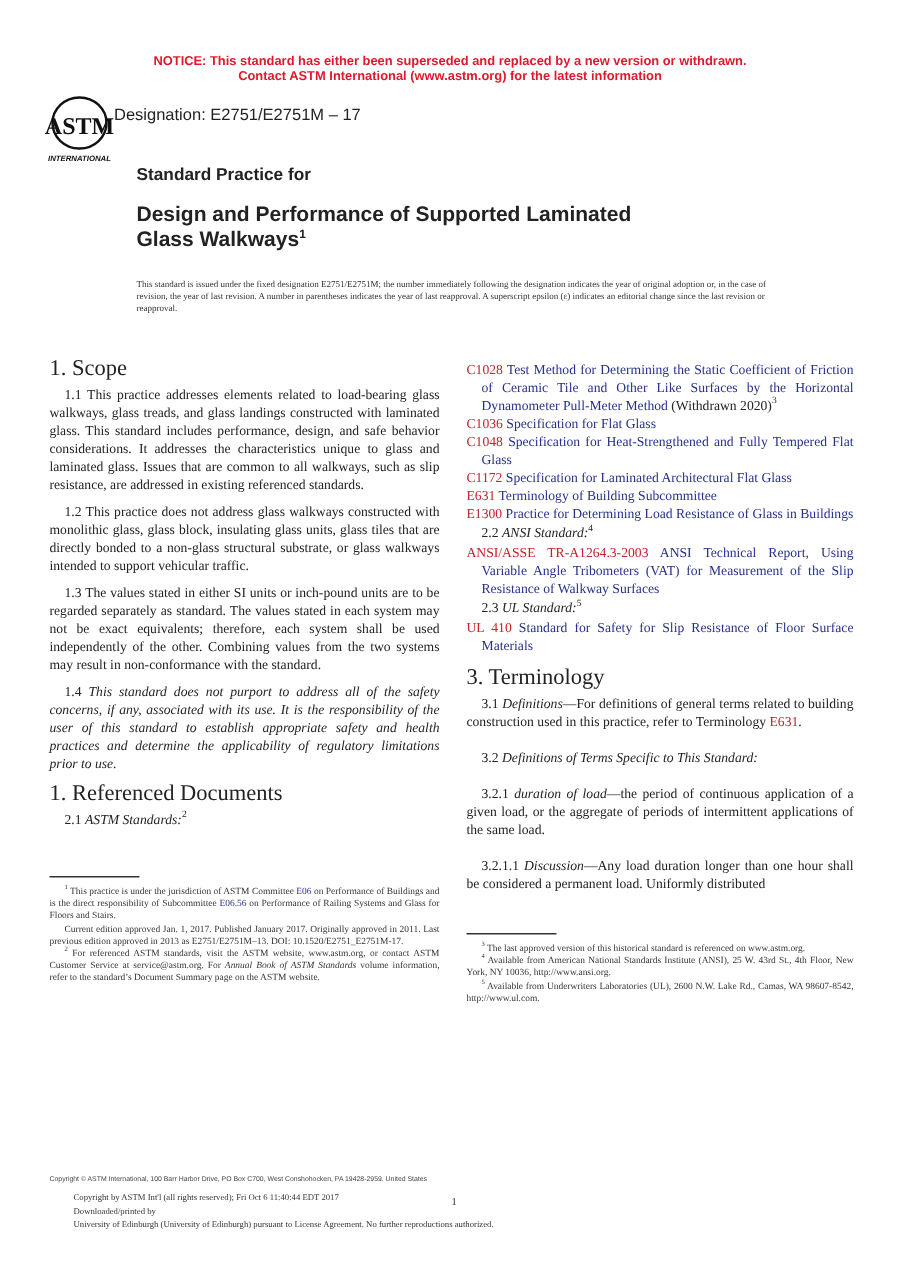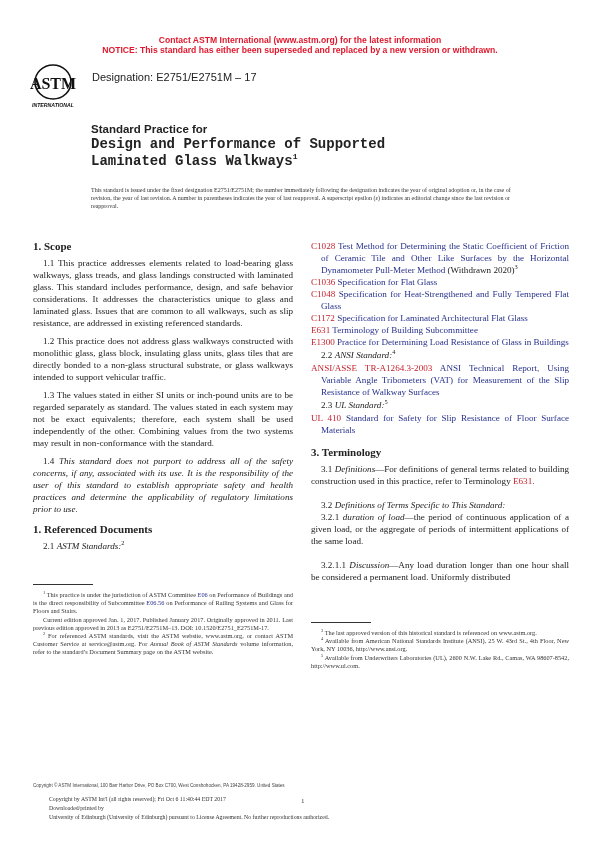--- a/index.html
+++ b/index.html
@@ -1,28 +1,28 @@
 <!DOCTYPE html>
 <html><head>
 <meta charset="utf-8">
 <style>
   html, body { margin: 0; padding: 0; background: #ffffff; }
   body { width: 600px; height: 850px; position: relative; overflow: hidden; font-family: "Liberation Serif", serif; color: #222; }
   .notice { position: absolute; top: 35px; left: 0; width: 600px; text-align: center; color: #e0182d; font-family: "Liberation Sans", sans-serif; font-weight: bold; font-size: 8.6px; line-height: 10px; }
   .logo { position: absolute; top: 62px; left: 30px; width: 46px; height: 48px; }
-  .designation { position: absolute; top: 71px; left: 92px; font-family: "Liberation Sans", sans-serif; font-size: 11px; color: #222; }
-  .title-block { position: absolute; top: 122px; left: 91px; font-family: "Liberation Sans", sans-serif; color: #222; }
+  .designation { position: absolute; top: 71px; left: 76px; font-family: "Liberation Sans", sans-serif; font-size: 11px; color: #222; }
+  .title-block { position: absolute; top: 110px; left: 91px; font-family: "Liberation Sans", sans-serif; color: #222; }
   .title-sub { font-size: 11.5px; font-weight: bold; line-height: 14px; }
-  .title-main { font-size: 14px; font-weight: bold; line-height: 17px; margin-top: 0; font-family: Liberation Mono, monospace; }
+  .title-main { font-size: 14px; font-weight: bold; line-height: 17px; margin-top: 10px; }
   .title-main sup { font-size: 8px; }
   .issue-note { position: absolute; top: 186px; left: 91px; width: 430px; font-size: 6px; line-height: 8px; color: #333; }
   .col { position: absolute; top: 240px; width: 260px; font-size: 9.1px; line-height: 12px; text-align: justify; }
   .col-left { left: 33px; }
   .col-right { left: 311px; width: 258px; }
-  h2 { font-size: 11px; font-weight: bold; margin: 0 0 5px 0; }
+  h2 { font-size: 15px; font-weight: normal; margin: 0 0 5px 0; }
   p { margin: 0 0 6px 0; text-indent: 10px; }
   .it { font-style: italic; }
   .ref { padding-left: 10px; text-indent: -10px; margin: 0; }
   .code { color: #c4222e; }
   .reftitle { color: #27318b; }
   .subhead { margin: 1px 0 1px 0; padding-left: 10px; }
   .footnotes { position: absolute; font-size: 6.3px; line-height: 8.2px; color: #333; text-align: justify; }
   .footnotes p { text-indent: 10px; margin: 0; }
   .rule { width: 60px; border-top: 1px solid #333; margin-bottom: 6px; }
   .fn-left { top: 584px; left: 33px; width: 260px; }
@@ -30,22 +30,22 @@
   .blue { color: #27318b; }
   .copyright { position: absolute; top: 783px; left: 33px; font-family: "Liberation Sans", sans-serif; font-size: 4.6px; color: #444; }
   .dl { position: absolute; top: 795px; left: 49px; font-size: 5.8px; line-height: 9px; color: #333; }
   .pagenum { position: absolute; top: 797px; left: 301px; font-size: 7px; color: #333; }
   sup { font-size: 70%; line-height: 0; }
 </style>
 </head>
 <body>
 
 <div class="notice">
+  <div>NOTICE: This standard has either been superseded and replaced by a new version or withdrawn.</div>
   <div>Contact ASTM International (www.astm.org) for the latest information</div>
-  <div>NOTICE: This standard has either been superseded and replaced by a new version or withdrawn.</div>
 </div>
 
 <svg class="logo" viewBox="0 0 46 48">
   <ellipse cx="23" cy="20" rx="18" ry="17" fill="none" stroke="#111" stroke-width="1.6"></ellipse>
   <text x="23" y="27" text-anchor="middle" font-family="Liberation Serif, serif" font-weight="bold" font-size="16" fill="#111">ASTM</text>
   <text x="23" y="45" text-anchor="middle" font-family="Liberation Sans, sans-serif" font-weight="bold" font-style="italic" font-size="5.2" fill="#111">INTERNATIONAL</text>
 </svg>
 
 <div class="designation">Designation: E2751/E2751M – 17</div>
 
@@ -81,21 +81,21 @@
       <div class="ref"><span class="code">C1172</span> <span class="reftitle">Specification for Laminated Architectural Flat Glass</span><span></span><sup></sup></div>
       <div class="ref"><span class="code">E631</span> <span class="reftitle">Terminology of Building Subcommittee</span><span></span><sup></sup></div>
       <div class="ref"><span class="code">E1300</span> <span class="reftitle">Practice for Determining Load Resistance of Glass in Buildings</span><span></span><sup></sup></div>
     </div>
   <div class="subhead"><span>2.2</span> <span class="it">ANSI Standard:</span><sup>4</sup></div>
   <div class="ref"><span class="code">ANSI/ASSE TR-A1264.3-2003</span> <span class="reftitle">ANSI Technical Report, Using Variable Angle Tribometers (VAT) for Measurement of the Slip Resistance of Walkway Surfaces</span></div>
   <div class="subhead"><span>2.3</span> <span class="it">UL Standard:</span><sup>5</sup></div>
   <div class="ref"><span class="code">UL 410</span> <span class="reftitle">Standard for Safety for Slip Resistance of Floor Surface Materials</span></div>
   <h2 style="margin-top:10px;">3. Terminology</h2>
   <p style="margin-bottom:12px"><span>3.1</span> <span class="it">Definitions</span><span>—For definitions of general terms related to building construction used in this practice, refer to Terminology </span><span class="code">E631</span>.</p>
-  <p style="margin-bottom:0"><span>3.2</span> <span class="it">Definitions of Terms Specific to This Standard:</span></p>
+  <p style="margin-bottom:12px"><span>3.2</span> <span class="it">Definitions of Terms Specific to This Standard:</span></p>
   <p style="margin-bottom:12px"><span>3.2.1</span> <span class="it">duration of load</span><span>—the period of continuous application of a given load, or the aggregate of periods of intermittent applications of the same load.</span></p>
   <p><span>3.2.1.1</span> <span class="it">Discussion</span><span>—Any load duration longer than one hour shall be considered a permanent load. Uniformly distributed</span></p>
 </div>
 
 <div class="footnotes fn-right">
   <div class="rule"></div>
   <p><sup>3</sup> <span>The last approved version of this historical standard is referenced on www.astm.org.</span></p>
   <p><sup>4</sup> <span>Available from American National Standards Institute (ANSI), 25 W. 43rd St., 4th Floor, New York, NY 10036, http://www.ansi.org.</span></p>
   <p><sup>5</sup> <span>Available from Underwriters Laboratories (UL), 2600 N.W. Lake Rd., Camas, WA 98607-8542, http://www.ul.com.</span></p>
 </div>

